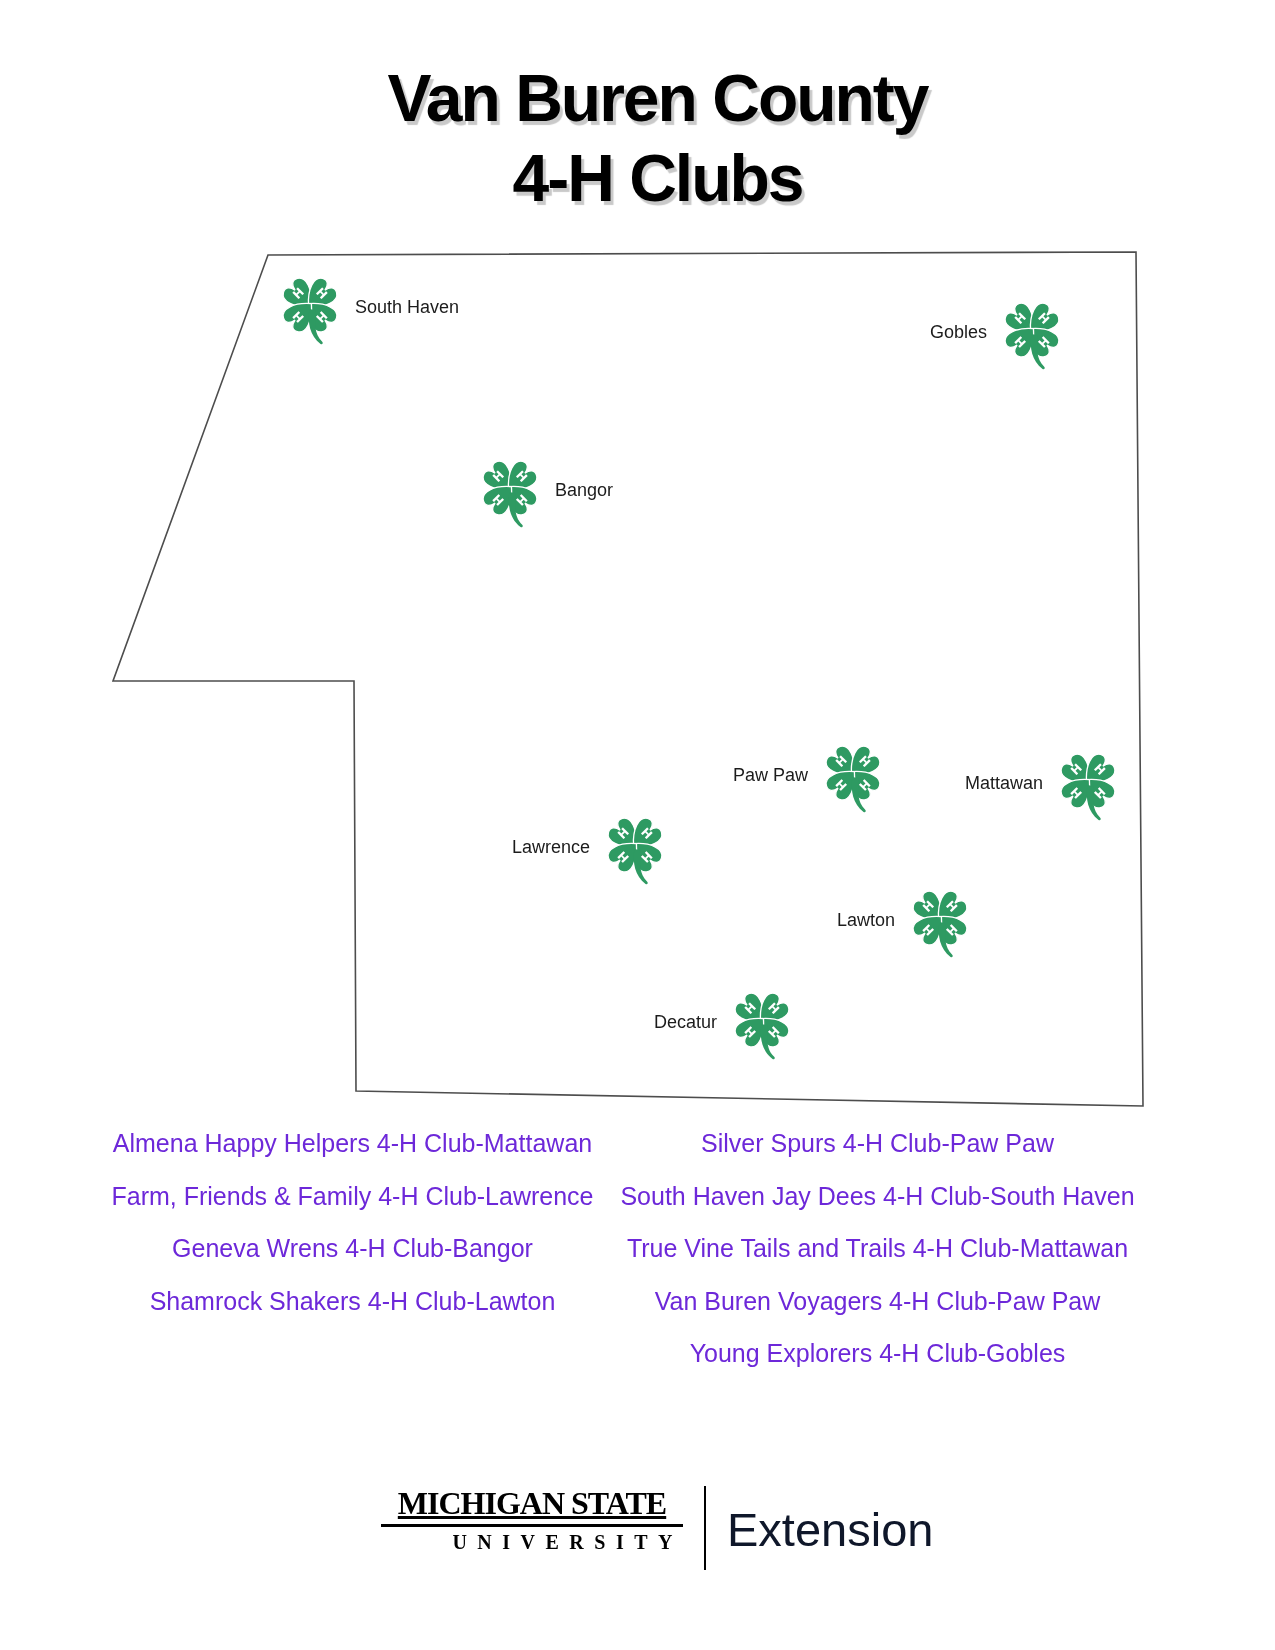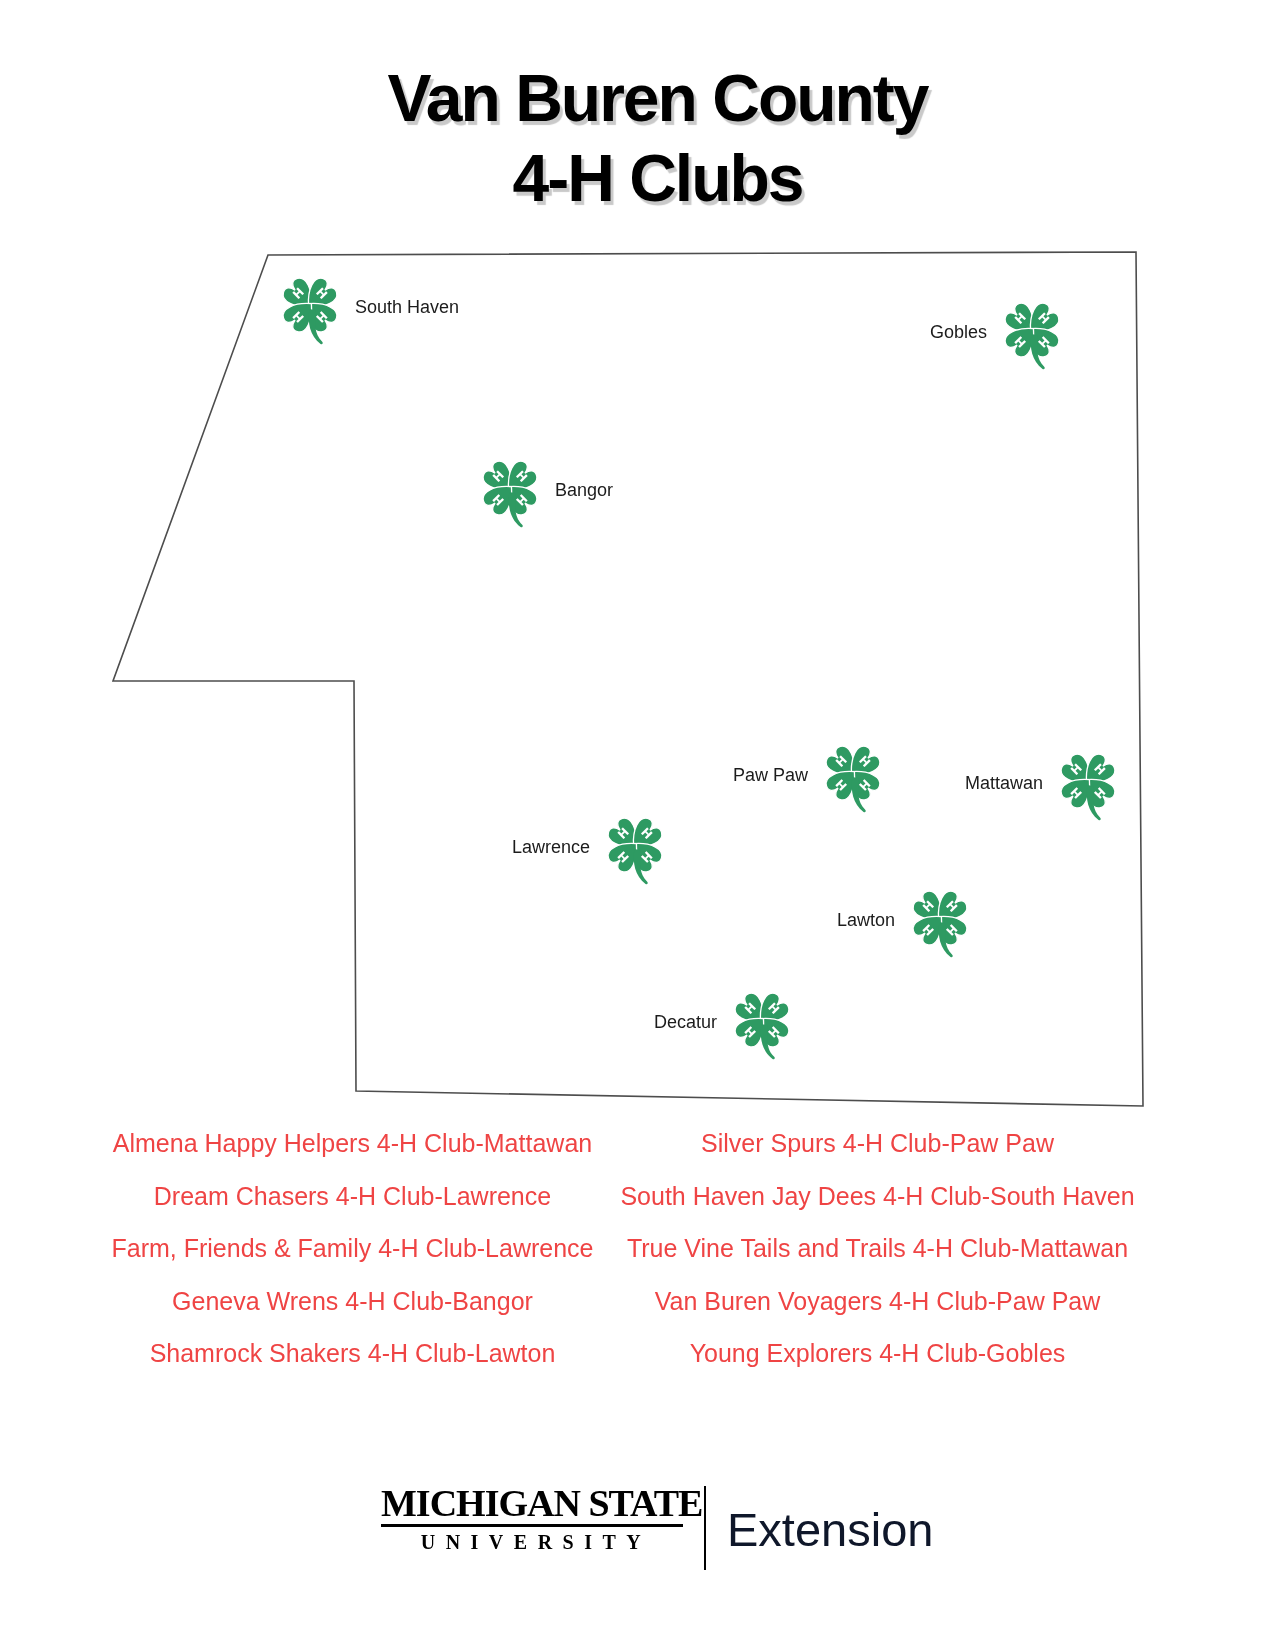--- a/index.html
+++ b/index.html
@@ -20,29 +20,29 @@
         white-space:nowrap;font-size:18px;color:#1c1c1c;}
   .marker.label-right .town-label{left:78px;text-align:center;}
   .marker.label-left  .town-label{right:78px;}
 
   
   .clubs{position:absolute;top:1117px;left:0;width:1275px;display:flex;}
   .club-col{display:block;}
   .club-col.left{position:absolute;left:85px;width:535px;}
   .club-col.right{position:absolute;left:610px;width:535px;}
   .club-row{height:52.5px;line-height:52.5px;text-align:center;
-            font-size:25px;color:#ef4444;white-space:nowrap;}
+            font-size:25px;color:#6d28d9;white-space:nowrap;}
 
   
   .msu-block{position:absolute;left:381px;top:1484px;width:302px;text-align:center;color:#000;}
-  .msu-line1{font-family:"Liberation Serif",serif;font-weight:700;font-size:38px;
-             line-height:38px;letter-spacing:-1px;white-space:nowrap;}
+  .msu-line1{font-family:"Liberation Serif",serif;font-weight:700;font-size:32px;
+             line-height:38px;letter-spacing:-1px;white-space:nowrap;text-decoration:underline;}
   .msu-rule{height:3px;background:#000;margin-top:2px;}
   .msu-line2{font-family:"Liberation Serif",serif;font-weight:700;font-size:20px;
-             line-height:30px;letter-spacing:10.5px;padding-left:8px;white-space:nowrap;}
+             line-height:30px;letter-spacing:10.5px;padding-left:8px;white-space:nowrap;text-align:right;}
   .msu-divider{position:absolute;left:704px;top:1486px;width:2px;height:84px;background:#000;}
   .extension{position:absolute;left:727px;top:1505px;font-size:47px;line-height:50px;
              color:#0f172a;letter-spacing:0;}
 </style>
 </head>
 <body>
 
 <svg width="0" height="0" style="position:absolute" aria-hidden="true">
   <defs>
     <symbol id="clover4h" viewBox="0 0 100 112">
@@ -253,21 +253,20 @@
           <path d="M-1,6 C-4,27 0,47 16,59 C18.5,60.5 20.5,57.5 18.5,55.5 C6,44 7.5,27 9,8 Z" fill="#2e9a62"></path>
         </g>
       </svg>
     <span class="town-label">Decatur</span>
   </div>
   </div>
 
 <div class="clubs">
   <div class="club-col left" id="clubs-left">
       <div class="club-row">Almena Happy Helpers 4-H Club-Mattawan</div>
-      <div class="club-row">Dream Chasers 4-H Club-Lawrence</div>
       <div class="club-row">Farm, Friends &amp; Family 4-H Club-Lawrence</div>
       <div class="club-row">Geneva Wrens 4-H Club-Bangor</div>
       <div class="club-row">Shamrock Shakers 4-H Club-Lawton</div>
     </div>
   <div class="club-col right" id="clubs-right">
       <div class="club-row">Silver Spurs 4-H Club-Paw Paw</div>
       <div class="club-row">South Haven Jay Dees 4-H Club-South Haven</div>
       <div class="club-row">True Vine Tails and Trails 4-H Club-Mattawan</div>
       <div class="club-row">Van Buren Voyagers 4-H Club-Paw Paw</div>
       <div class="club-row">Young Explorers 4-H Club-Gobles</div>

